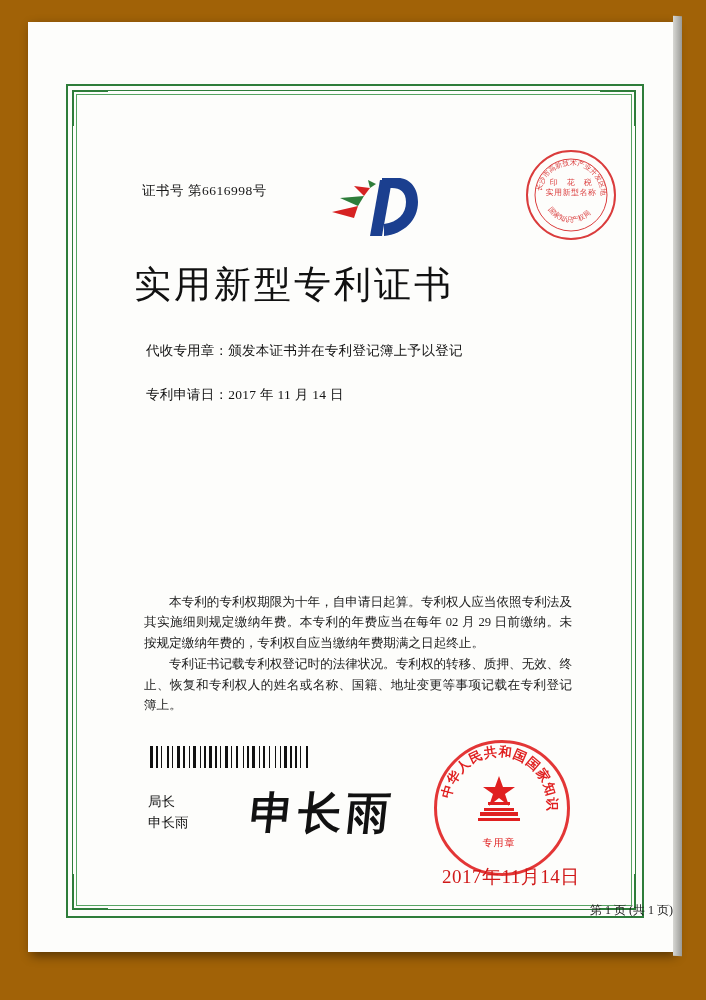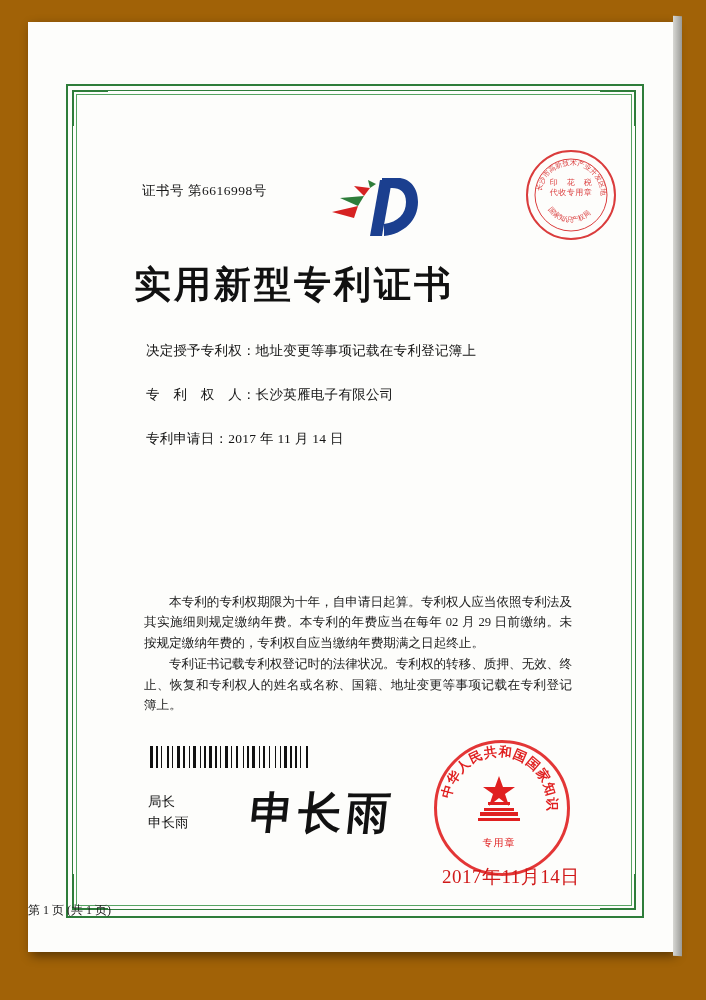--- a/index.html
+++ b/index.html
@@ -93,21 +93,21 @@
     height: 70px;
   }
 
   .title {
     position: absolute;
     left: 0;
     top: 238px;
     width: 532px;
     text-align: center;
     font-size: 37px;
-    font-weight: bold;
+    font-weight: normal;
     letter-spacing: 3px;
     color: #111;
     font-family: "DejaVu Serif", serif;
   }
 
   .fields {
     position: absolute;
     left: 118px;
     top: 322px;
     width: 420px;
@@ -240,21 +240,21 @@
     font-size: 19px;
     color: #d01818;
     letter-spacing: 0.5px;
   }
 
   .pagefoot {
     position: absolute;
     left: 0;
     top: 880px;
     width: 645px;
-    text-align: left;
+    text-align: right;
     font-size: 12px;
     color: #1a1a1a;
   }
 </style>
 </head>
 <body>
 
 <div class="page">
   <div class="sheet">
 
@@ -290,32 +290,29 @@
           <text font-size="7" fill="#d62222" font-family="DejaVu Sans, sans-serif">
             <textPath href="#arcTop" startOffset="4%">长沙市高新技术产业开发区地方税务局</textPath>
           </text>
           <text font-size="7" fill="#d62222" font-family="DejaVu Sans, sans-serif">
             <textPath href="#arcBot" startOffset="18%">国家知识产权局</textPath>
           </text>
         </svg>
       </div>
       <div class="st-inner">
         <div>印　花　税</div>
-        <div>代收专用章</div>
+        <div>实用新型名称</div>
       </div>
     </div>
 
     <div class="title">实用新型专利证书</div>
 
     <div class="fields">
       <div class="field">
-        <span class="lbl">决定授予专利权：</span><span class="val">地址变更等事项记载在专利登记簿上</span>
-      </div>
-      <div class="field">
-        <span class="lbl">专　利　权　人：</span><span class="val">长沙英雁电子有限公司</span>
+        <span class="lbl">代收专用章：</span><span class="val">颁发本证书并在专利登记簿上予以登记</span>
       </div>
       <div class="field">
         <span class="lbl">专利申请日：</span><span class="val">2017 年 11 月 14 日</span>
       </div>
     </div>
 
     <div class="para-block">
       <p class="para">本专利的专利权期限为十年，自申请日起算。专利权人应当依照专利法及其实施细则规定缴纳年费。本专利的年费应当在每年 02 月 29 日前缴纳。未按规定缴纳年费的，专利权自应当缴纳年费期满之日起终止。</p>
       <p class="para">专利证书记载专利权登记时的法律状况。专利权的转移、质押、无效、终止、恢复和专利权人的姓名或名称、国籍、地址变更等事项记载在专利登记簿上。</p>
     </div>

